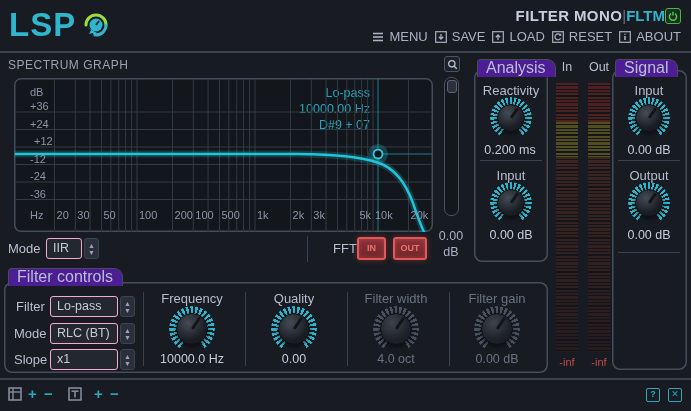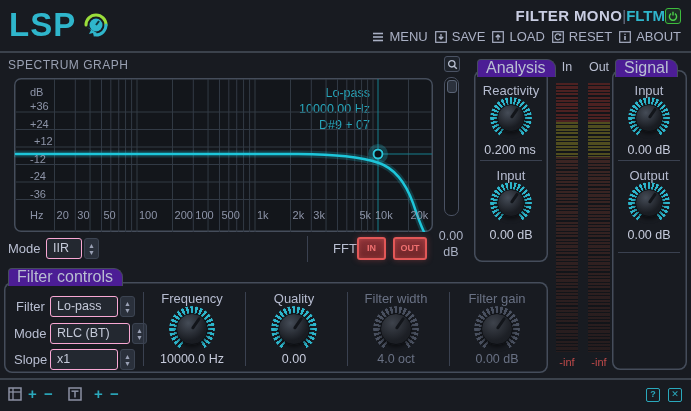--- a/index.html
+++ b/index.html
@@ -326,21 +326,21 @@
   <span class="abs rowlbl" style="left:16px;top:296px;">Filter</span>
   <div class="combo" style="left:50px;top:296px;">
     <span class="val" style="width:68px;">Lo-pass</span>
     <span class="spin">
         <span>▲</span>
         <span>▼</span>
       </span>
   </div>
   <span class="abs rowlbl" style="left:14px;top:323px;">Mode</span>
   <div class="combo" style="left:50px;top:323px;">
-    <span class="val" style="width:80px;">RLC (BT)</span>
+    <span class="val" style="width:68px;">RLC (BT)</span>
     <span class="spin">
         <span>▲</span>
         <span>▼</span>
       </span>
   </div>
   <span class="abs rowlbl" style="left:14px;top:349px;">Slope</span>
   <div class="combo" style="left:50px;top:349px;">
     <span class="val" style="width:68px;">x1</span>
     <span class="spin">
         <span>▲</span>

